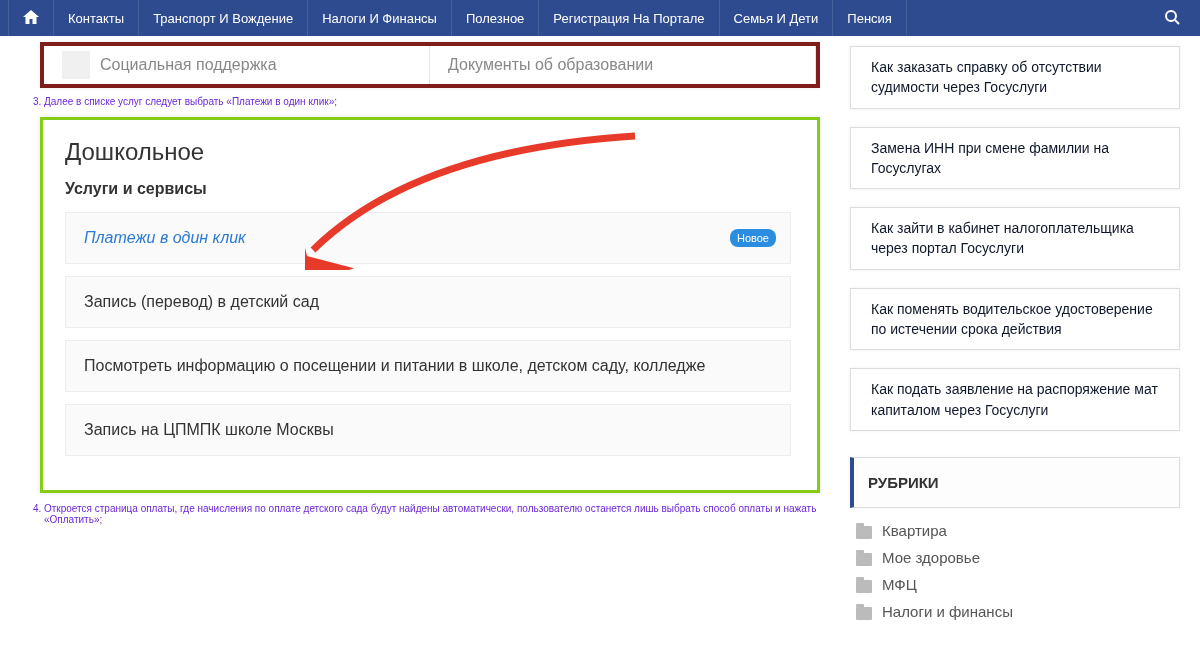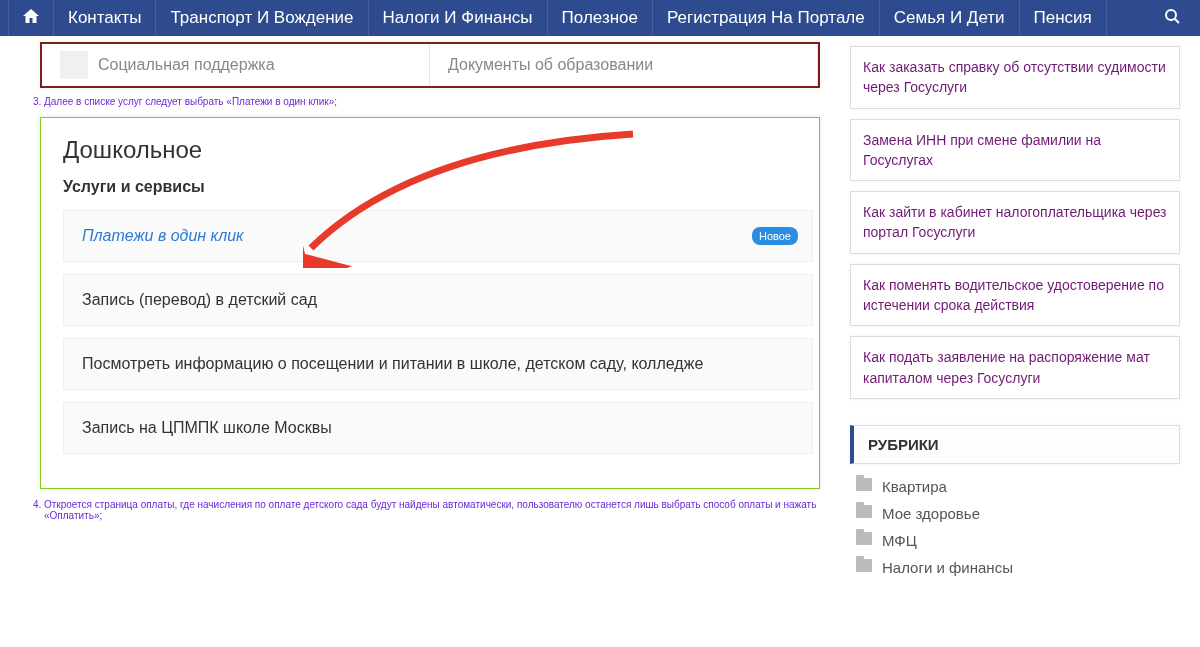--- a/index.html
+++ b/index.html
@@ -11,21 +11,21 @@
     font-size: 14px;
     overflow: hidden;
   }
   .topnav {
     background: #2d4b8e;
     display: flex;
     align-items: center;
     height: 36px;
     padding: 0 8px;
     color: #fff;
-    font-size: 17px;
+    font-size: 13px;
   }
   .topnav .nav-item {
     padding: 0 14px;
     height: 100%;
     display: flex;
     align-items: center;
     border-right: 1px solid rgba(255,255,255,0.12);
     cursor: pointer;
     white-space: nowrap;
   }
@@ -47,21 +47,21 @@
     padding-right: 30px;
     max-width: 830px;
   }
   .sidebar {
     width: 330px;
     padding-top: 10px;
   }
 
   
   .frag-tabs {
-    border: 2px solid #7f1d1d;
+    border: 4px solid #7f1d1d;
     box-shadow: 0 0 4px rgba(0,0,0,0.08);
     display: flex;
     margin: 6px 0 8px 20px;
     height: 46px;
     overflow: hidden;
     background: #fff;
   }
   .frag-tabs .tab {
     display: flex; align-items: center;
     color: #888; font-size: 16px;
@@ -76,24 +76,24 @@
   ol.steps {
     padding-left: 24px;
     margin: 6px 0 10px 0;
     font-size: 10px;
     color: #6d28d9;
   }
   ol.steps li { margin-bottom: 6px; }
 
   .card {
     background: #fff;
-    border: 1px solid #84cc16;
+    border: 3px solid #84cc16;
     box-shadow: 0 0 5px rgba(0,0,0,0.12);
     margin: 10px 0 10px 20px;
-    padding: 18px 6px 22px 22px;
+    padding: 18px 26px 22px 22px;
     position: relative;
   }
   .card h2 {
     margin: 0 0 14px 0;
     font-weight: 400;
     font-size: 24px;
     color: #333;
   }
   .card .sub {
     font-weight: 700;
@@ -127,41 +127,41 @@
     left: 262px; top: 10px;
     width: 340px; height: 140px;
     pointer-events: none;
     z-index: 5;
   }
 
   
   .side-link {
     border: 1px solid #ddd;
     box-shadow: 0 0 4px rgba(0,0,0,0.06);
-    margin-bottom: 10px;
-    padding: 10px 12px;
-    color: #701a75;
+    margin-bottom: 18px;
+    padding: 10px 20px;
+    color: #0f172a;
     font-size: 14px;
     line-height: 1.45;
     cursor: pointer;
     background: #fff;
   }
   .side-header {
     border: 1px solid #ddd;
     box-shadow: 0 0 4px rgba(0,0,0,0.06);
     background: #fdfdfd;
-    padding: 10px 14px;
+    padding: 16px 14px;
     border-left: 4px solid #2d4b8e;
     font-weight: 700;
     color: #333;
     margin: 26px 0 14px 0;
     font-size: 15px;
   }
   .rubric {
-    display: flex; align-items: flex-start;
+    display: flex; align-items: flex-end;
     color: #555; font-size: 15px;
     margin: 10px 0 10px 6px;
     cursor: pointer;
   }
   .rubric .folder {
     width: 16px; height: 13px;
     background: #bbb;
     margin-right: 10px;
     border-radius: 1px;
     position: relative;

